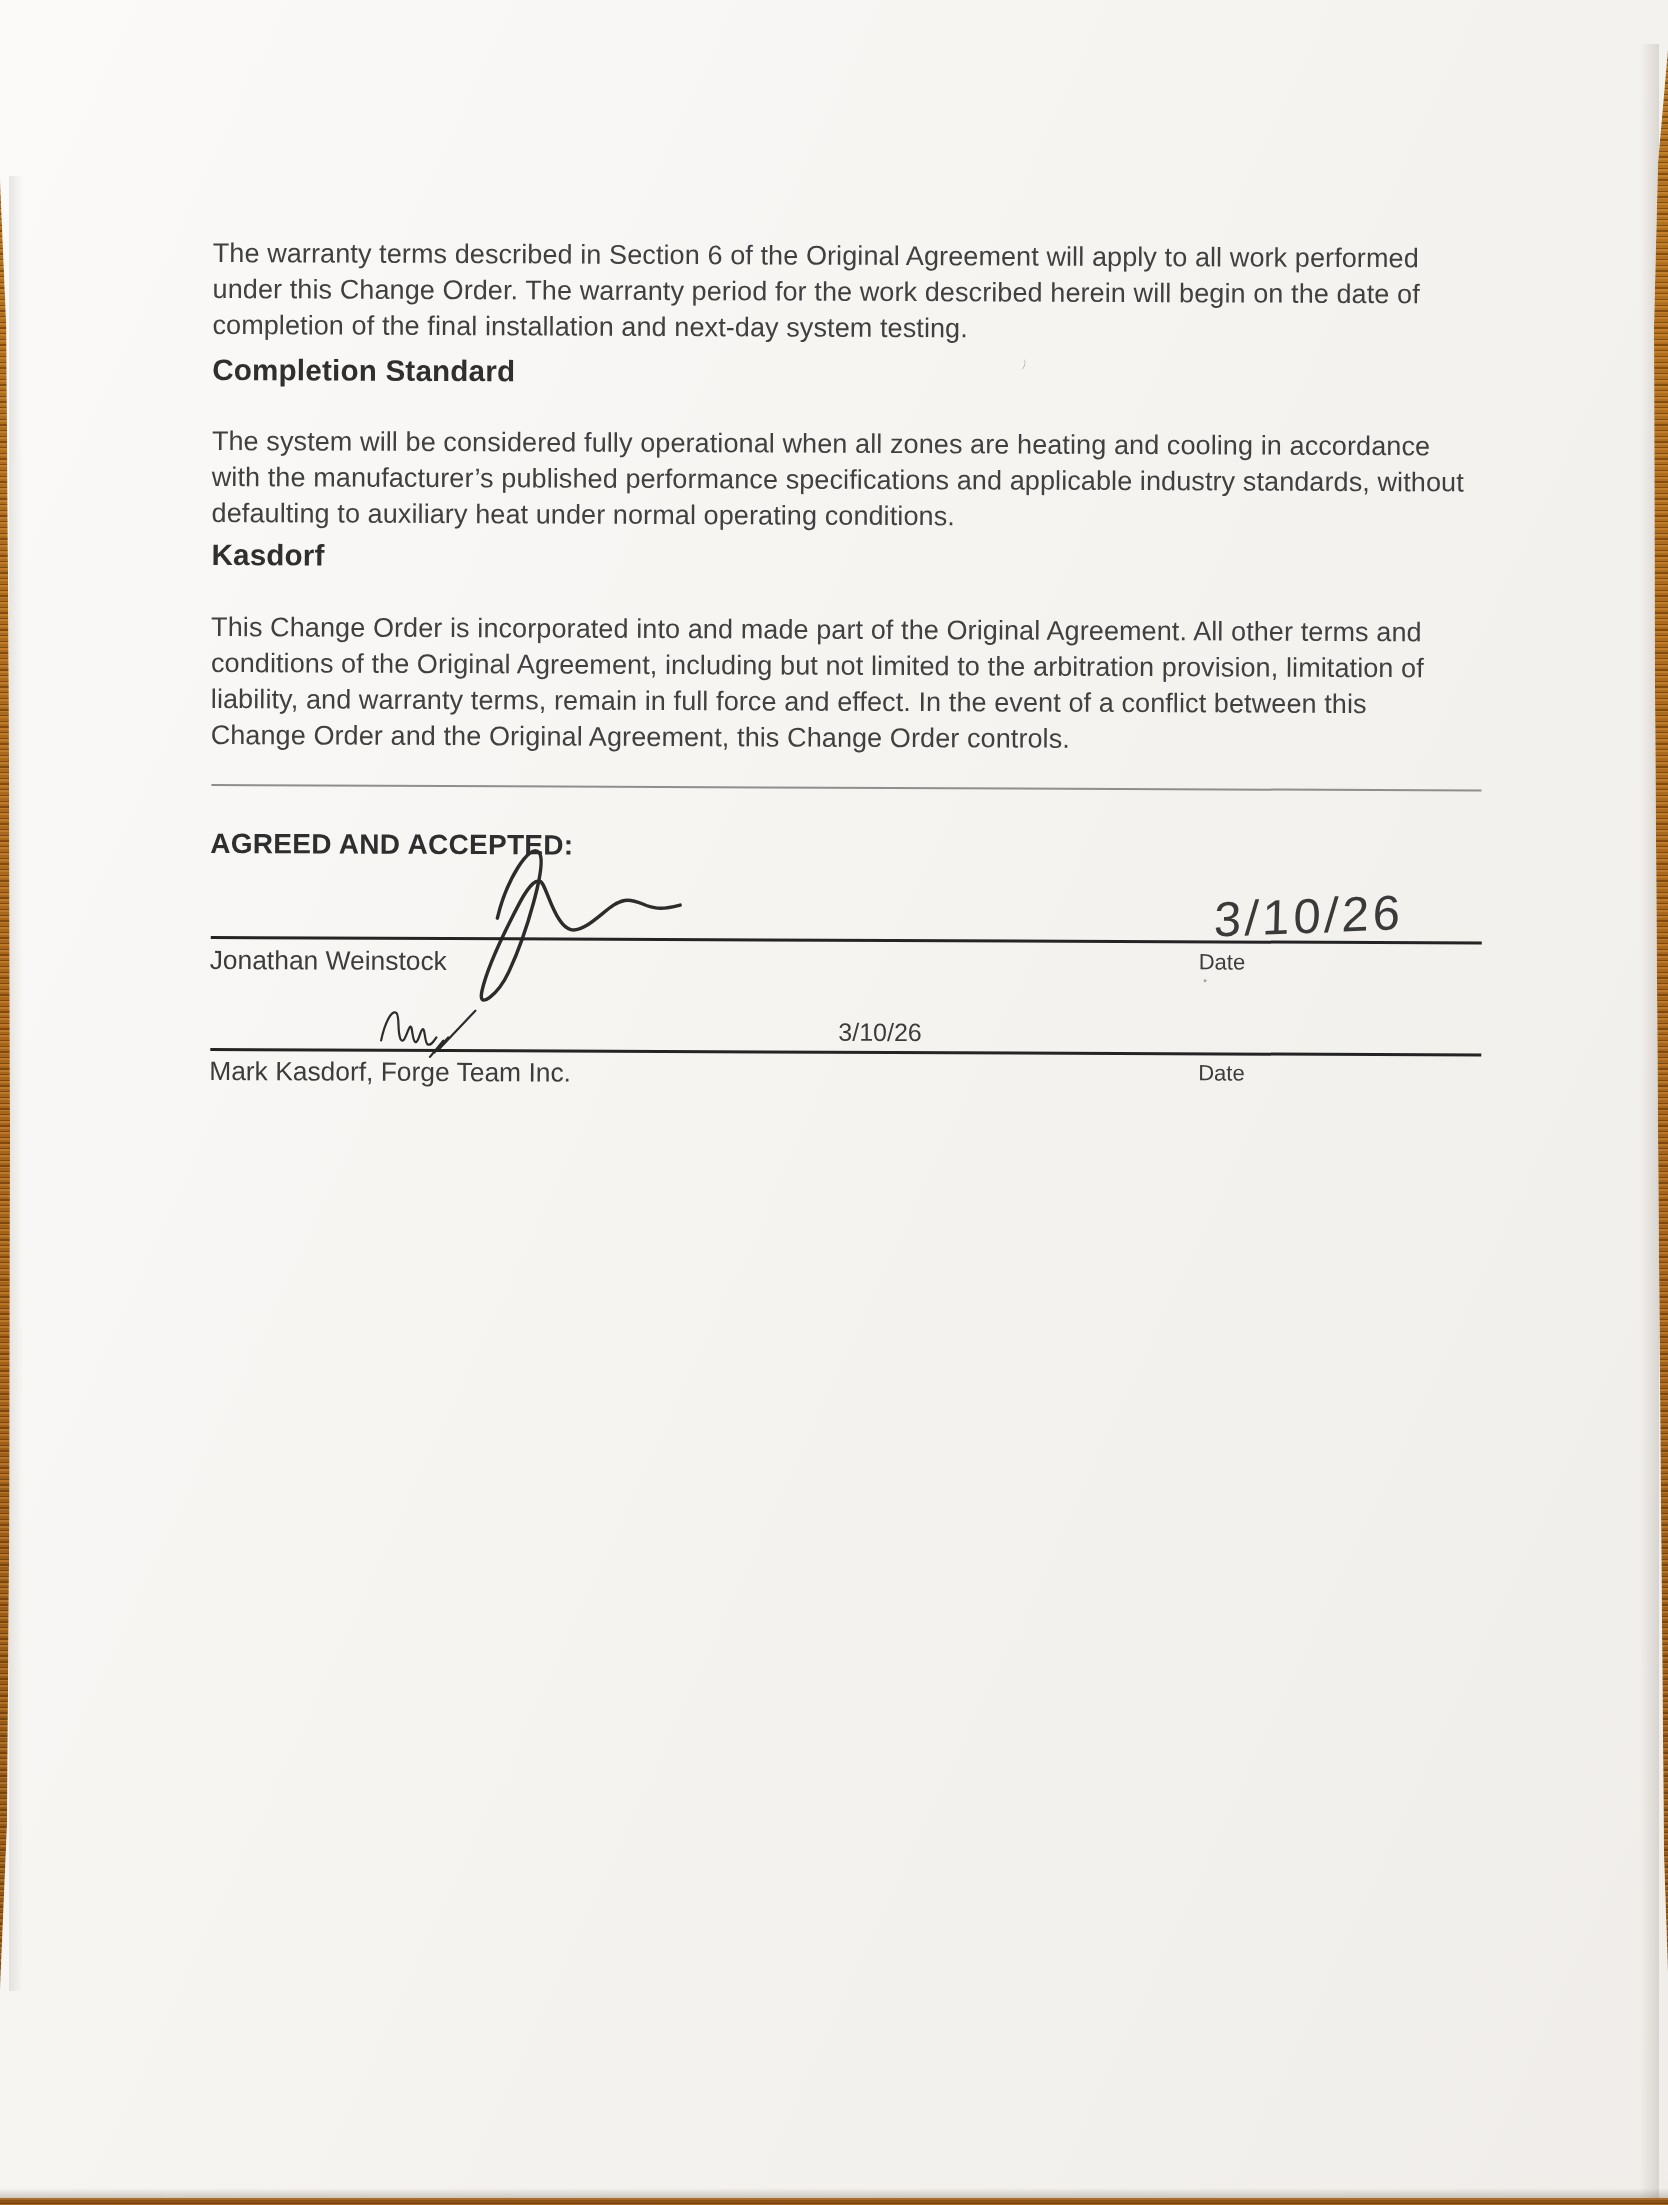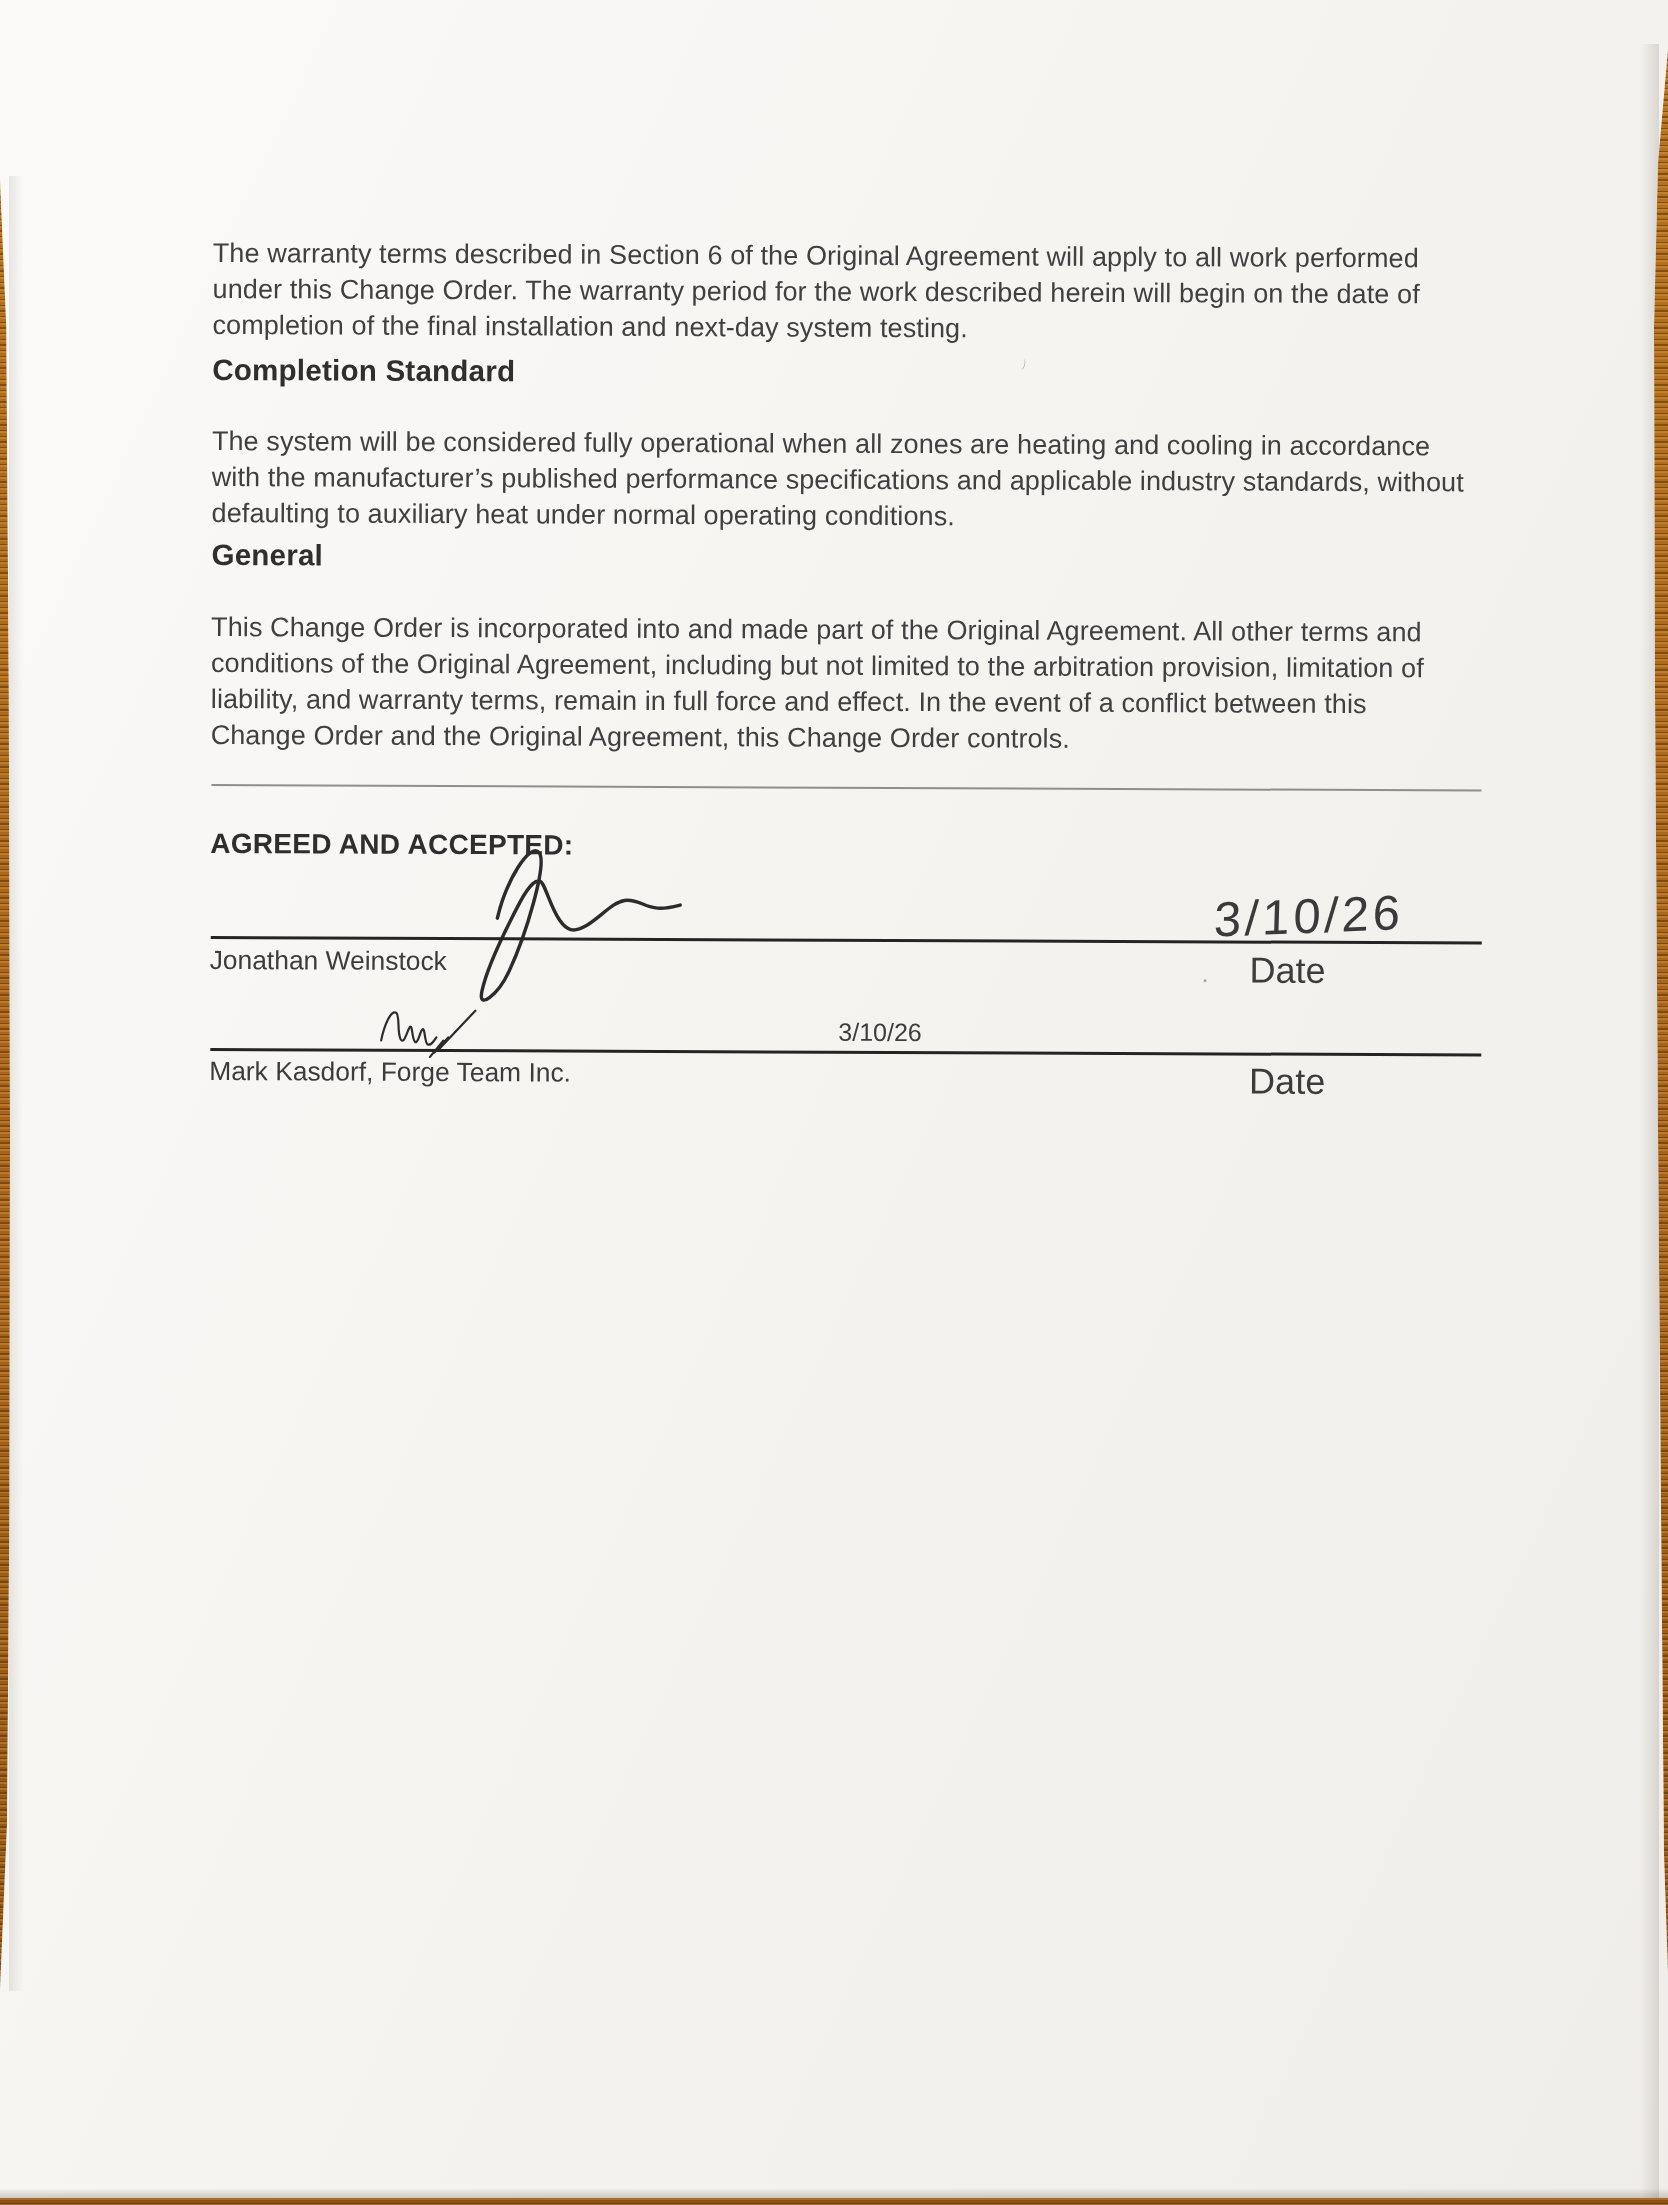--- a/index.html
+++ b/index.html
@@ -72,21 +72,21 @@
 
   .agreed { top: 628px; left: 0; font-size: 28px; font-weight: bold; color: #2e2e2e; letter-spacing: 0.3px; }
 
   .sig-line { left: 1.3px; width: 1271px; height: 2.5px; background: #242424; }
   .line-1 { top: 736px; }
   .line-2 { top: 848px; }
 
   .sig-name { font-size: 26.4px; color: #3c3c3c; }
   .name-1 { top: 745px; left: 0; }
   .name-2 { top: 856px; left: 0; }
-  .date-label { font-size: 36px; color: #3c3c3c; left: 1040px; }
+  .date-label { font-size: 22px; color: #3c3c3c; left: 989px; }
   .date-label-1 { top: 745px; }
   .date-label-2 { top: 856px; }
 
   .handwritten-date {
     top: 683px; left: 1004px;
     font-size: 49px; color: #2b2b2b;
     transform: rotate(-2.5deg) skewX(-4deg);
     letter-spacing: 3.8px;
     opacity: 0.92;
   }
@@ -116,21 +116,21 @@
   <div class="edge-shade-bottom"></div>
 
   <div class="content">
 
     <p class="para p1">The warranty terms described in Section 6 of the Original Agreement will apply to all work performed under this Change Order. The warranty period for the work described herein will begin on the date of completion of the final installation and next-day system testing.</p>
 
     <div class="heading h1">Completion Standard</div>
 
     <p class="para p2">The system will be considered fully operational when all zones are heating and cooling in accordance with the manufacturer’s published performance specifications and applicable industry standards, without defaulting to auxiliary heat under normal operating conditions.</p>
 
-    <div class="heading h2">General</div>
+    <div class="heading h2">Kasdorf</div>
 
     <p class="para p3">This Change Order is incorporated into and made part of the Original Agreement. All other terms and conditions of the Original Agreement, including but not limited to the arbitration provision, limitation of liability, and warranty terms, remain in full force and effect. In the event of a conflict between this Change Order and the Original Agreement, this Change Order controls.</p>
 
     <div class="divider"></div>
 
     <div class="agreed">AGREED AND ACCEPTED:</div>
 
     <svg class="sig-svg jon-sig" width="252" height="189" viewBox="0 0 400 300">
       <path d="M 77 130
                C 90 72, 128 8, 143 26

